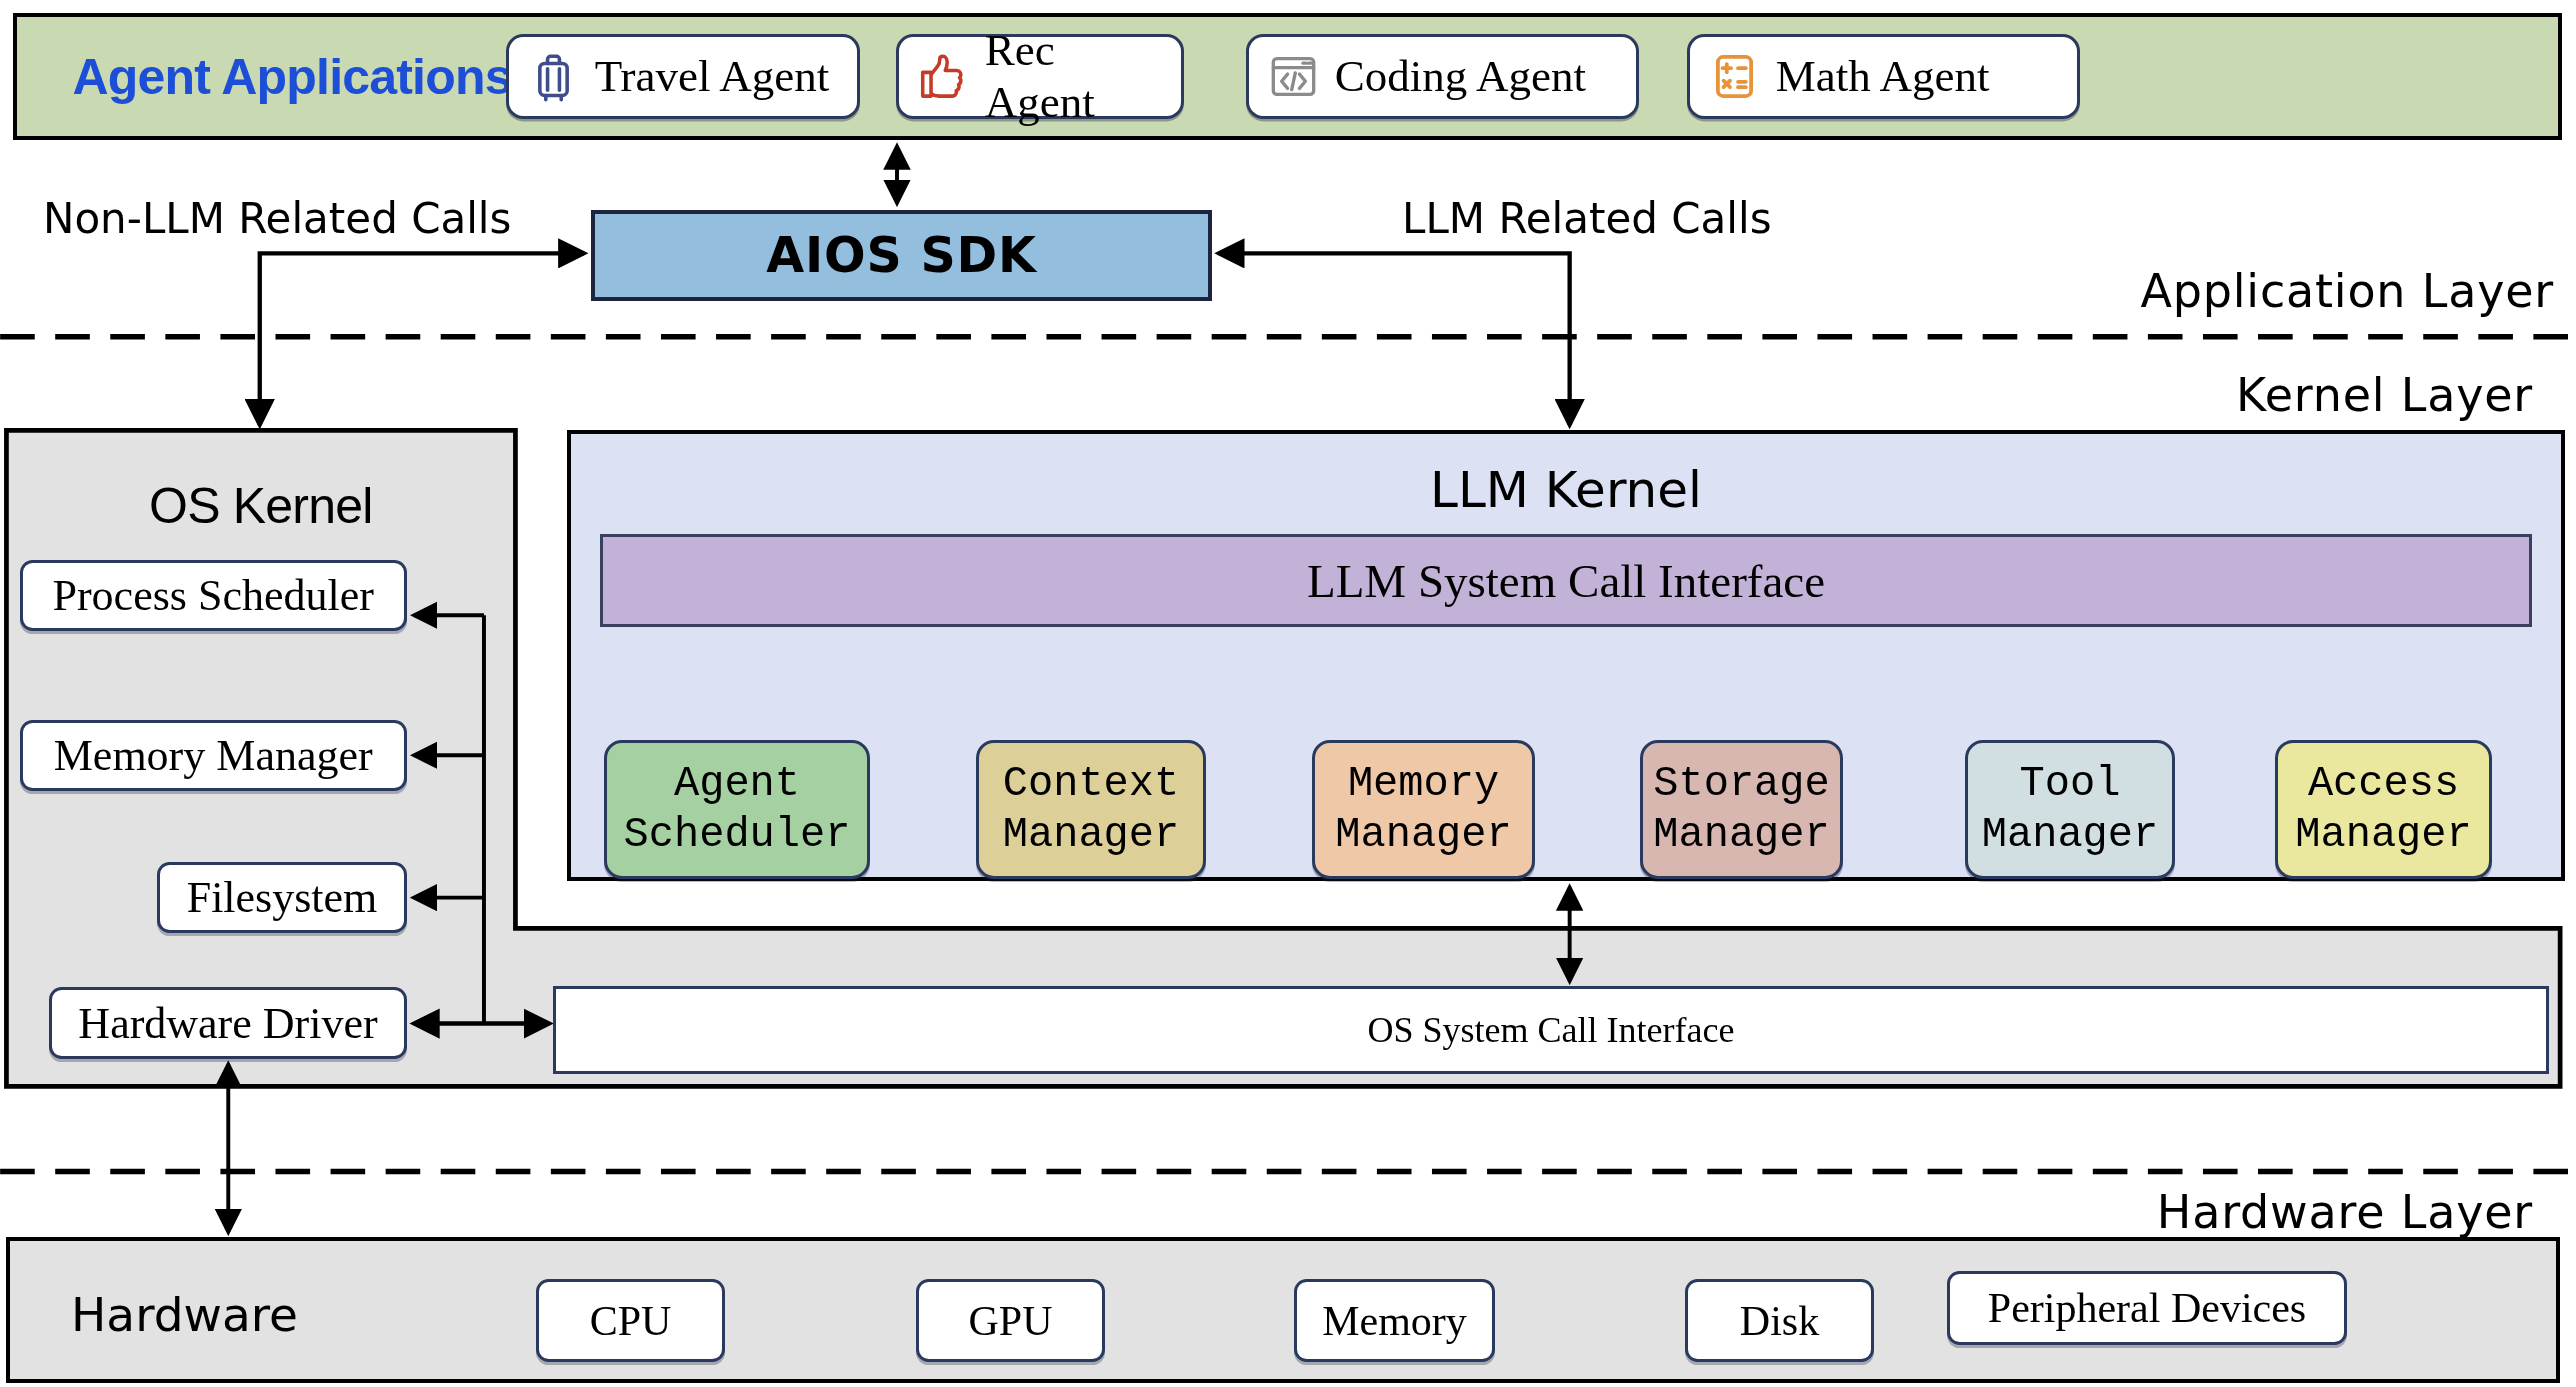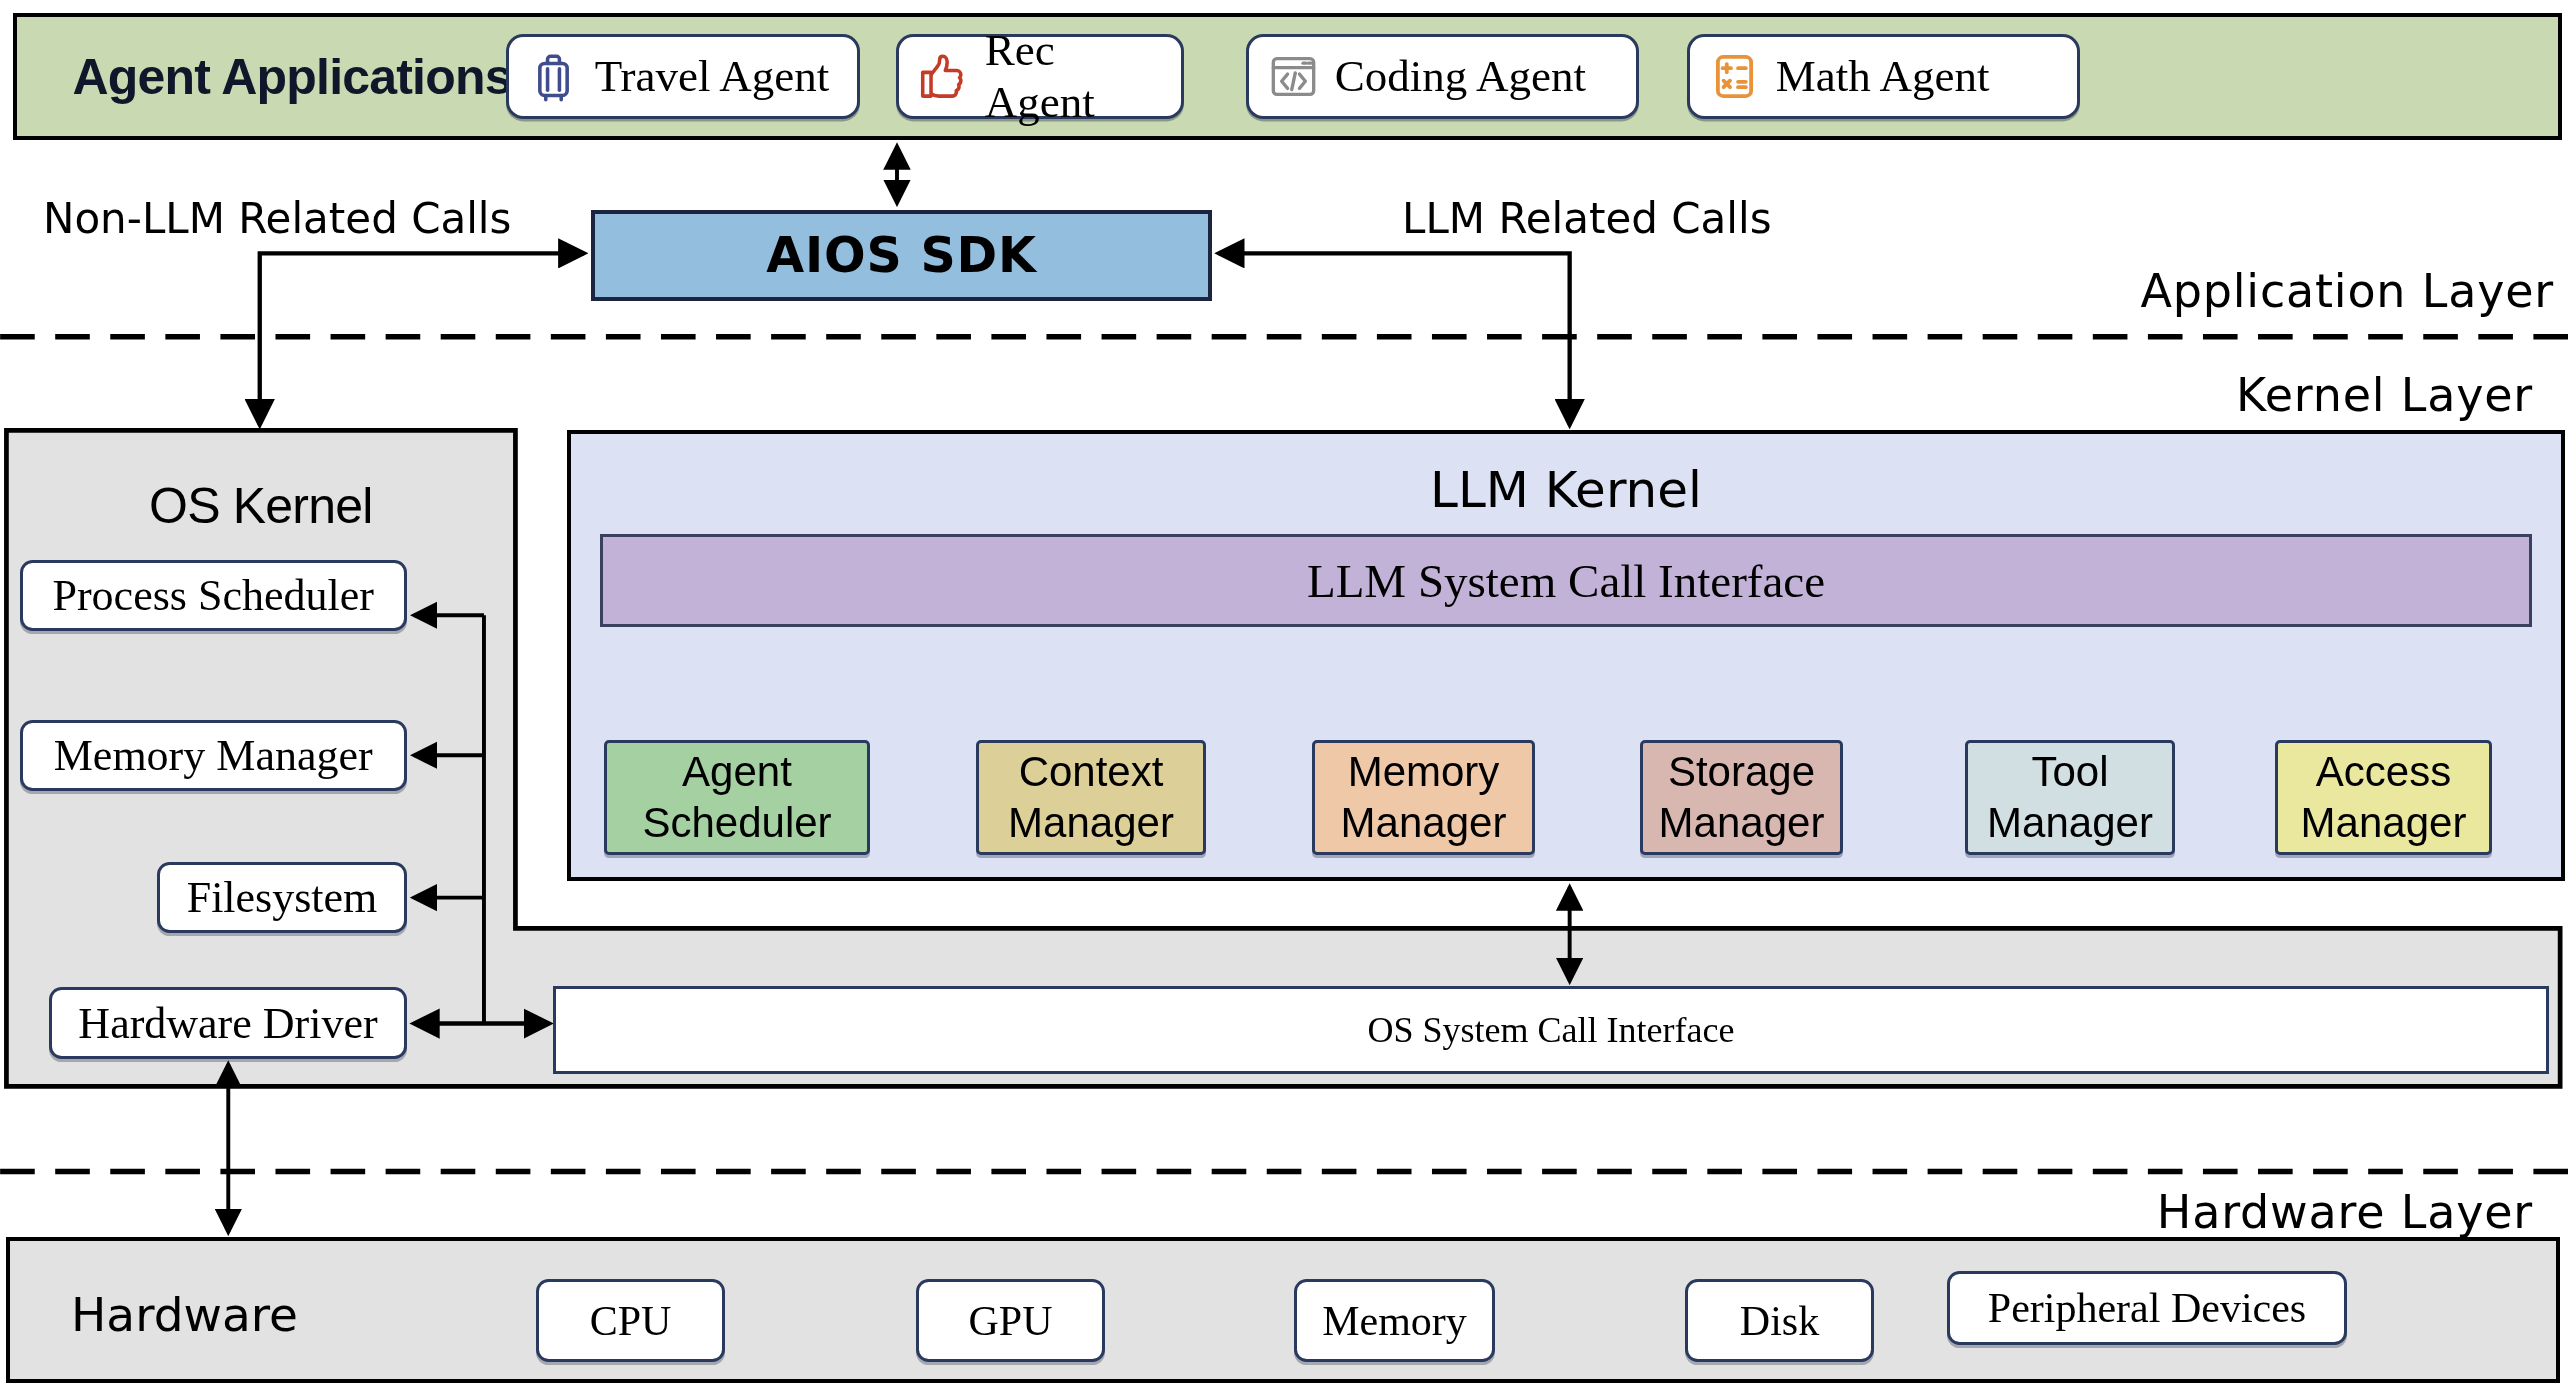--- a/index.html
+++ b/index.html
@@ -7,21 +7,21 @@
     width:2576px;height:1387px;position:relative;background:#ffffff;
     overflow:hidden;font-family:"DejaVu Sans",sans-serif;color:#000;
   }
   *{box-sizing:border-box}
   .overlay{position:absolute;left:0;top:0;width:2576px;height:1387px;z-index:1}
   .node{position:absolute;z-index:2}
 
   
   .green-bar{left:13.4px;top:13.4px;width:2549px;height:127px;background:#c9dab3;border:4.7px solid #000}
   .bar-title{position:absolute;left:55px;top:0;height:100%;display:flex;align-items:center;
-    font-family:"Liberation Sans",sans-serif;font-weight:700;font-size:50px;letter-spacing:-0.8px;color:#0f172a}
+    font-family:"Liberation Sans",sans-serif;font-weight:700;font-size:50px;letter-spacing:-0.8px;color:#1d4ed8}
   .agent-btn{position:absolute;top:16.5px;height:85px;background:#fff;border:3.1px solid #2a3a5e;border-radius:17.3px;
     display:flex;align-items:center;padding:0 15.7px 0 15.7px;gap:12.6px;
     font-family:"Liberation Serif",serif;font-size:45px;box-shadow:0 2.4px 0 rgba(20,30,60,.35)}
   .agent-btn svg{flex:0 0 auto}
   .btn-travel{left:489px;width:354px}
   .btn-rec{left:879px;width:288px}
   .btn-coding{left:1229px;width:393px}
   .btn-math{left:1670px;width:393px}
   .btn-narrative{left:2100px;width:405px}
 
@@ -47,23 +47,23 @@
   .k-ps{left:19.7px;top:560px;width:387px;height:71px}
   .k-mm{left:19.7px;top:720px;width:387px;height:71px}
   .k-fs{left:157px;top:862px;width:250px;height:71px}
   .k-hd{left:49px;top:987px;width:358px;height:72px}
 
   
   .llm-kernel{left:567px;top:430px;width:1998px;height:451px;background:#dce1f3;border:4.7px solid #000}
   .llm-title{left:567px;top:461px;width:1998px;text-align:center;font-size:50px;letter-spacing:0px}
   .llm-interface{left:600px;top:534px;width:1932px;height:93px;background:#c3b2d7;border:3.1px solid #39415e;
     display:flex;align-items:center;justify-content:center;font-family:"Liberation Serif",serif;font-size:47px}
-  .mgr{position:absolute;z-index:2;top:740px;height:115px;border:3.1px solid #2a3a5e;border-radius:5px;
+  .mgr{position:absolute;z-index:2;top:740px;height:139px;border:3.1px solid #2a3a5e;border-radius:18px;
     display:flex;align-items:center;justify-content:center;text-align:center;
-    font-family:Liberation Sans, sans-serif;font-size:42px;line-height:1.2;box-shadow:0 3.1px 0 rgba(20,30,60,.30)}
+    font-family:Liberation Mono, monospace;font-size:42px;line-height:1.2;box-shadow:0 3.1px 0 rgba(20,30,60,.30)}
   .m0{left:604px;width:266px}
   .m1{left:976px;width:230px}
   .m2{left:1312px;width:223px}
   .m3{left:1640px;width:203px}
   .m4{left:1965px;width:210px}
   .m5{left:2275px;width:217px}
 
   
   .os-syscall{left:553px;top:986px;width:1996px;height:88px;background:#fff;border:3.9px solid #2a3a5e;
     display:flex;align-items:center;justify-content:center;font-family:"Liberation Serif",serif;font-size:36px}

